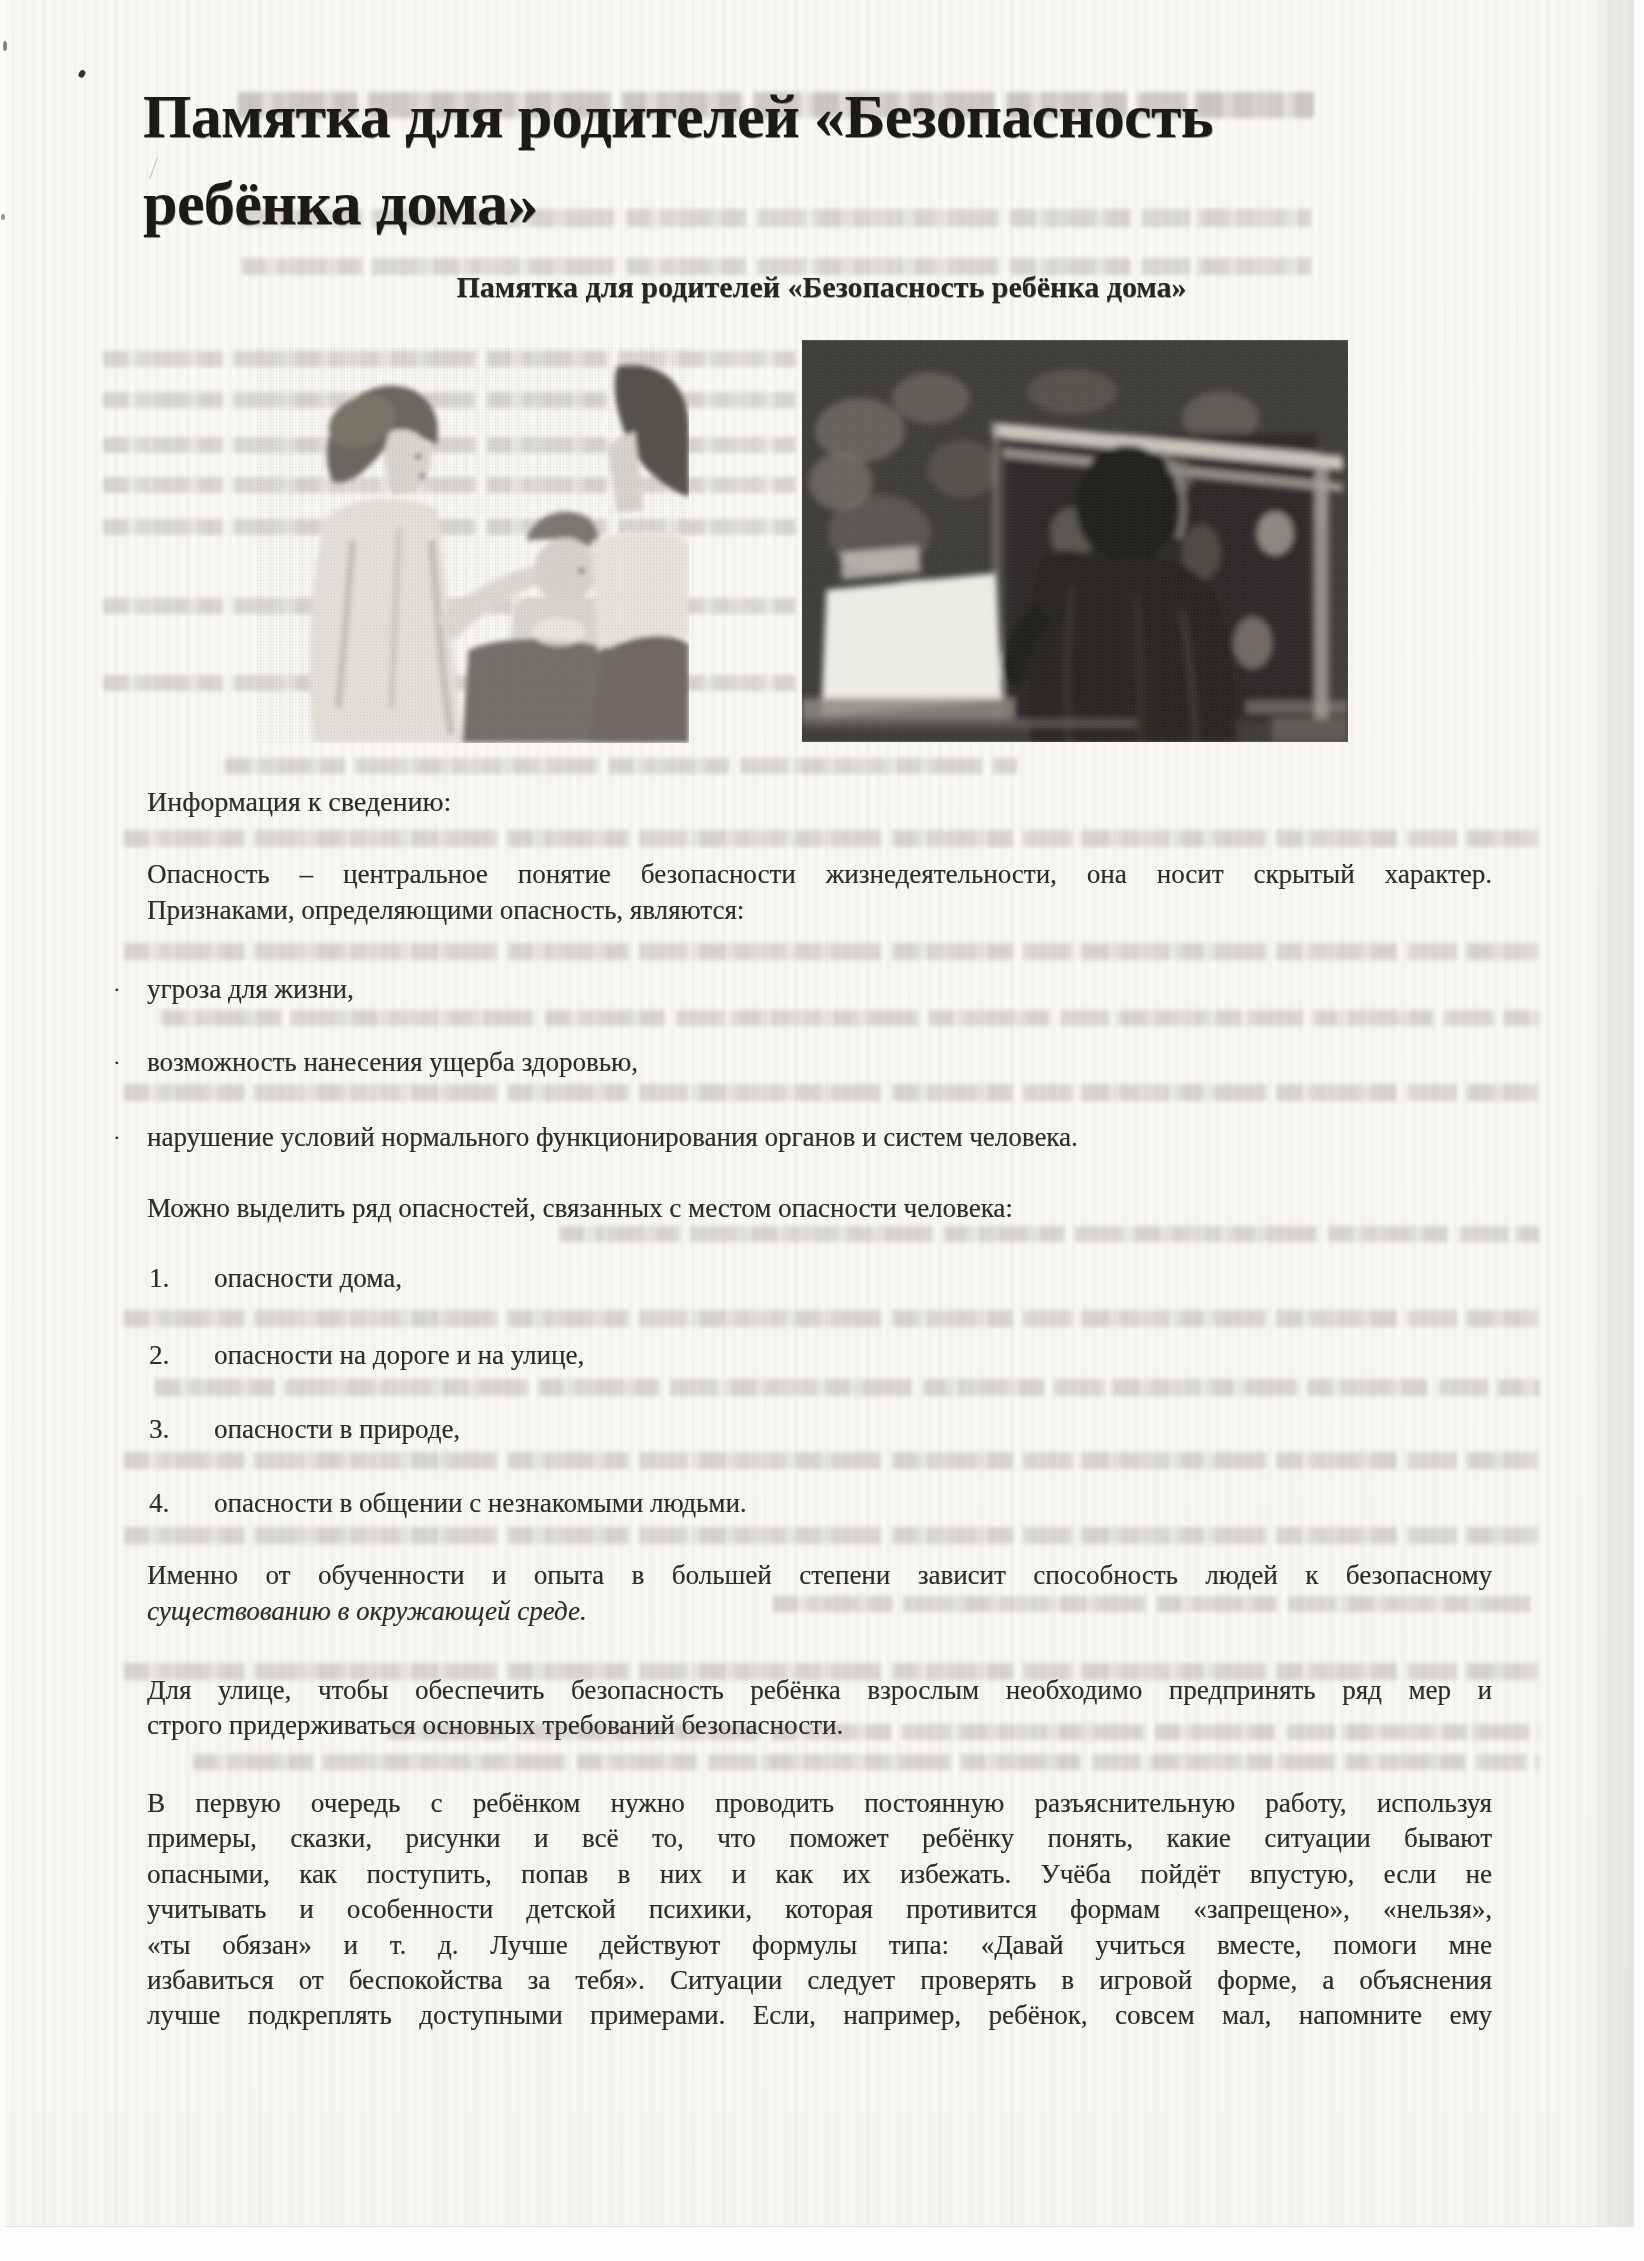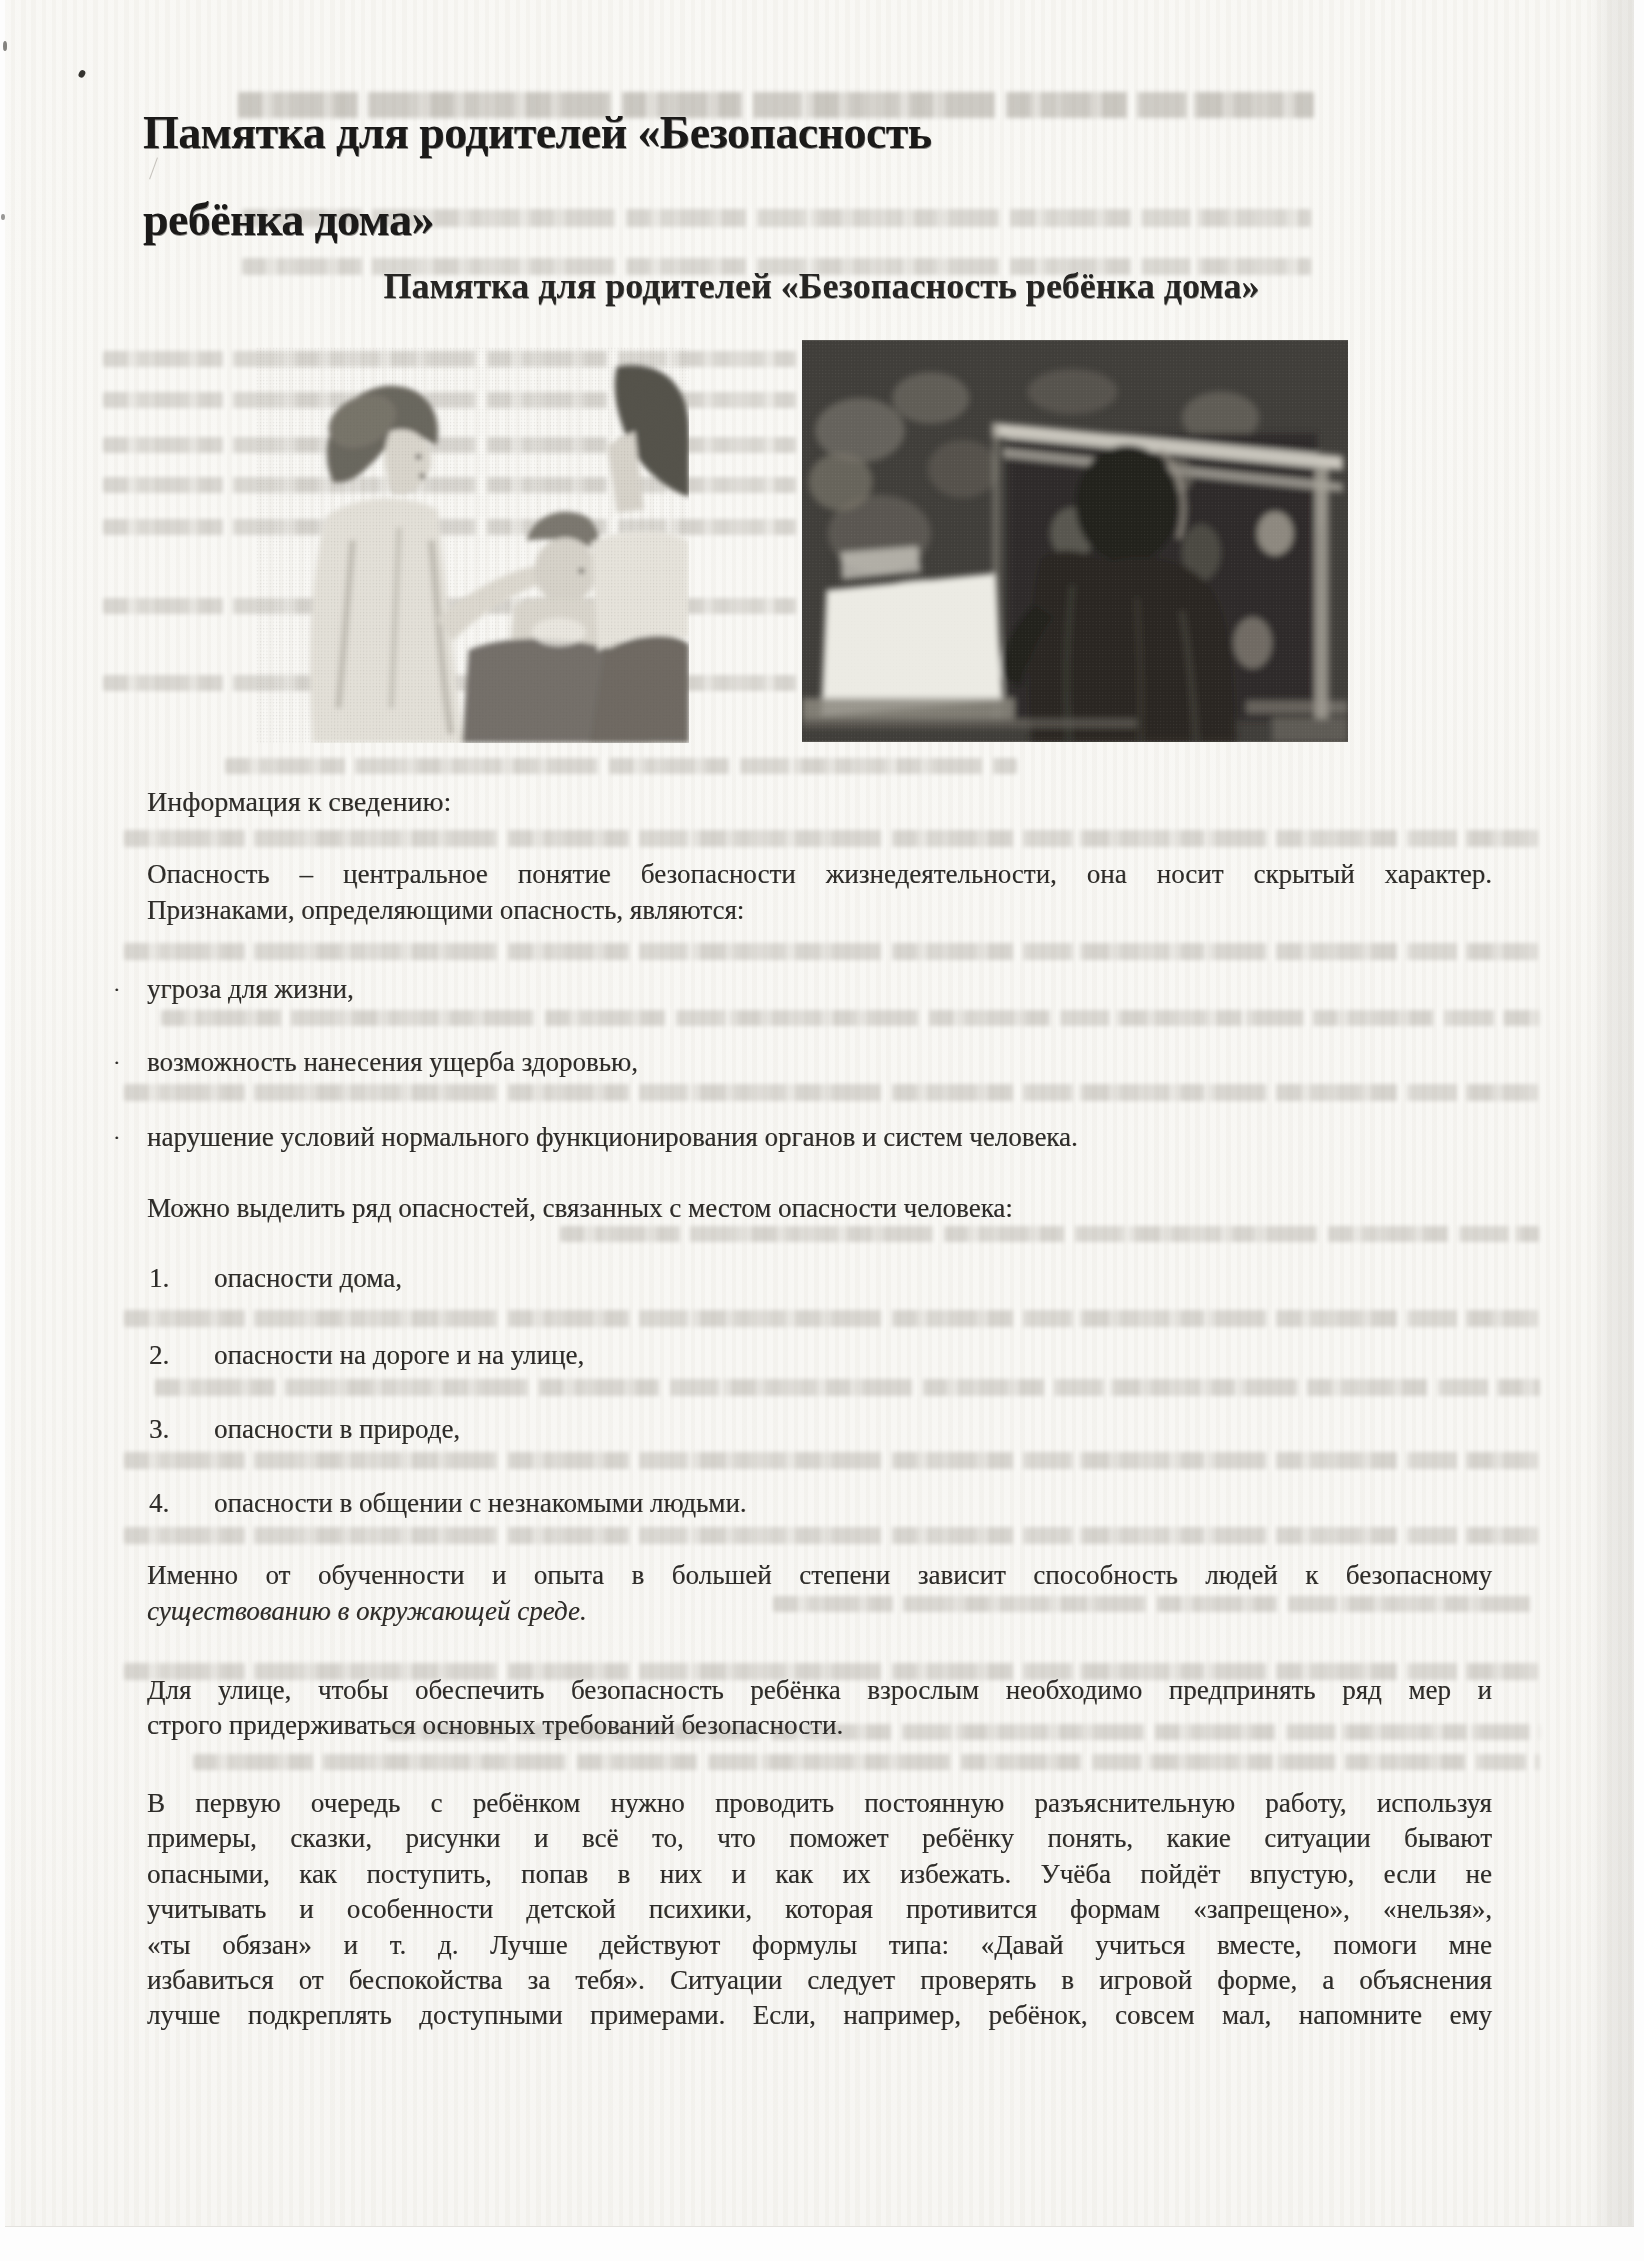--- a/index.html
+++ b/index.html
@@ -17,27 +17,27 @@
   }
   .paper::after{
     content:"";position:absolute;right:0;top:0;width:45px;height:100%;
     background:linear-gradient(90deg, rgba(120,115,108,0), rgba(120,115,108,.10) 55%, rgba(150,146,140,.16));
   }
   .absline{position:absolute;color:#2e2c29;font-size:27px;line-height:35px;
     text-shadow:0.4px 0.4px 0.5px rgba(62,59,54,.45);}
   .just{width:1345px;text-align:justify;text-align-last:justify;}
   .jlast{white-space:nowrap;}
   .title{
-    position:absolute;left:143px;top:89px;width:1192px;
-    font-weight:bold;font-size:46px;line-height:87px;color:#1b1a19;
+    position:absolute;left:143px;top:73px;width:1192px;
+    font-weight:bold;font-size:62px;line-height:87px;color:#1b1a19;
     letter-spacing:-0.6px;text-shadow:0.6px 0.6px 0.6px rgba(40,38,36,.5);
   }
   .subtitle{
     position:absolute;left:145px;top:267px;width:1353px;text-align:center;
-    font-weight:bold;font-size:36px;line-height:39px;color:#262523;
+    font-weight:bold;font-size:30px;line-height:39px;color:#262523;
     text-shadow:0.5px 0.5px 0.5px rgba(50,48,45,.45);white-space:nowrap;
   }
   .heading{font-size:28px;}
   .bulline{position:absolute;left:113px;white-space:nowrap;}
   .bulline .dot{display:inline-block;width:34px;font-size:22px;vertical-align:top;}
   .numline{position:absolute;left:139px;white-space:nowrap;margin-left:10px;}
   .numline .num{display:inline-block;width:65px;}
   .ghost{
     position:absolute;border-radius:1.9px;
     background:

